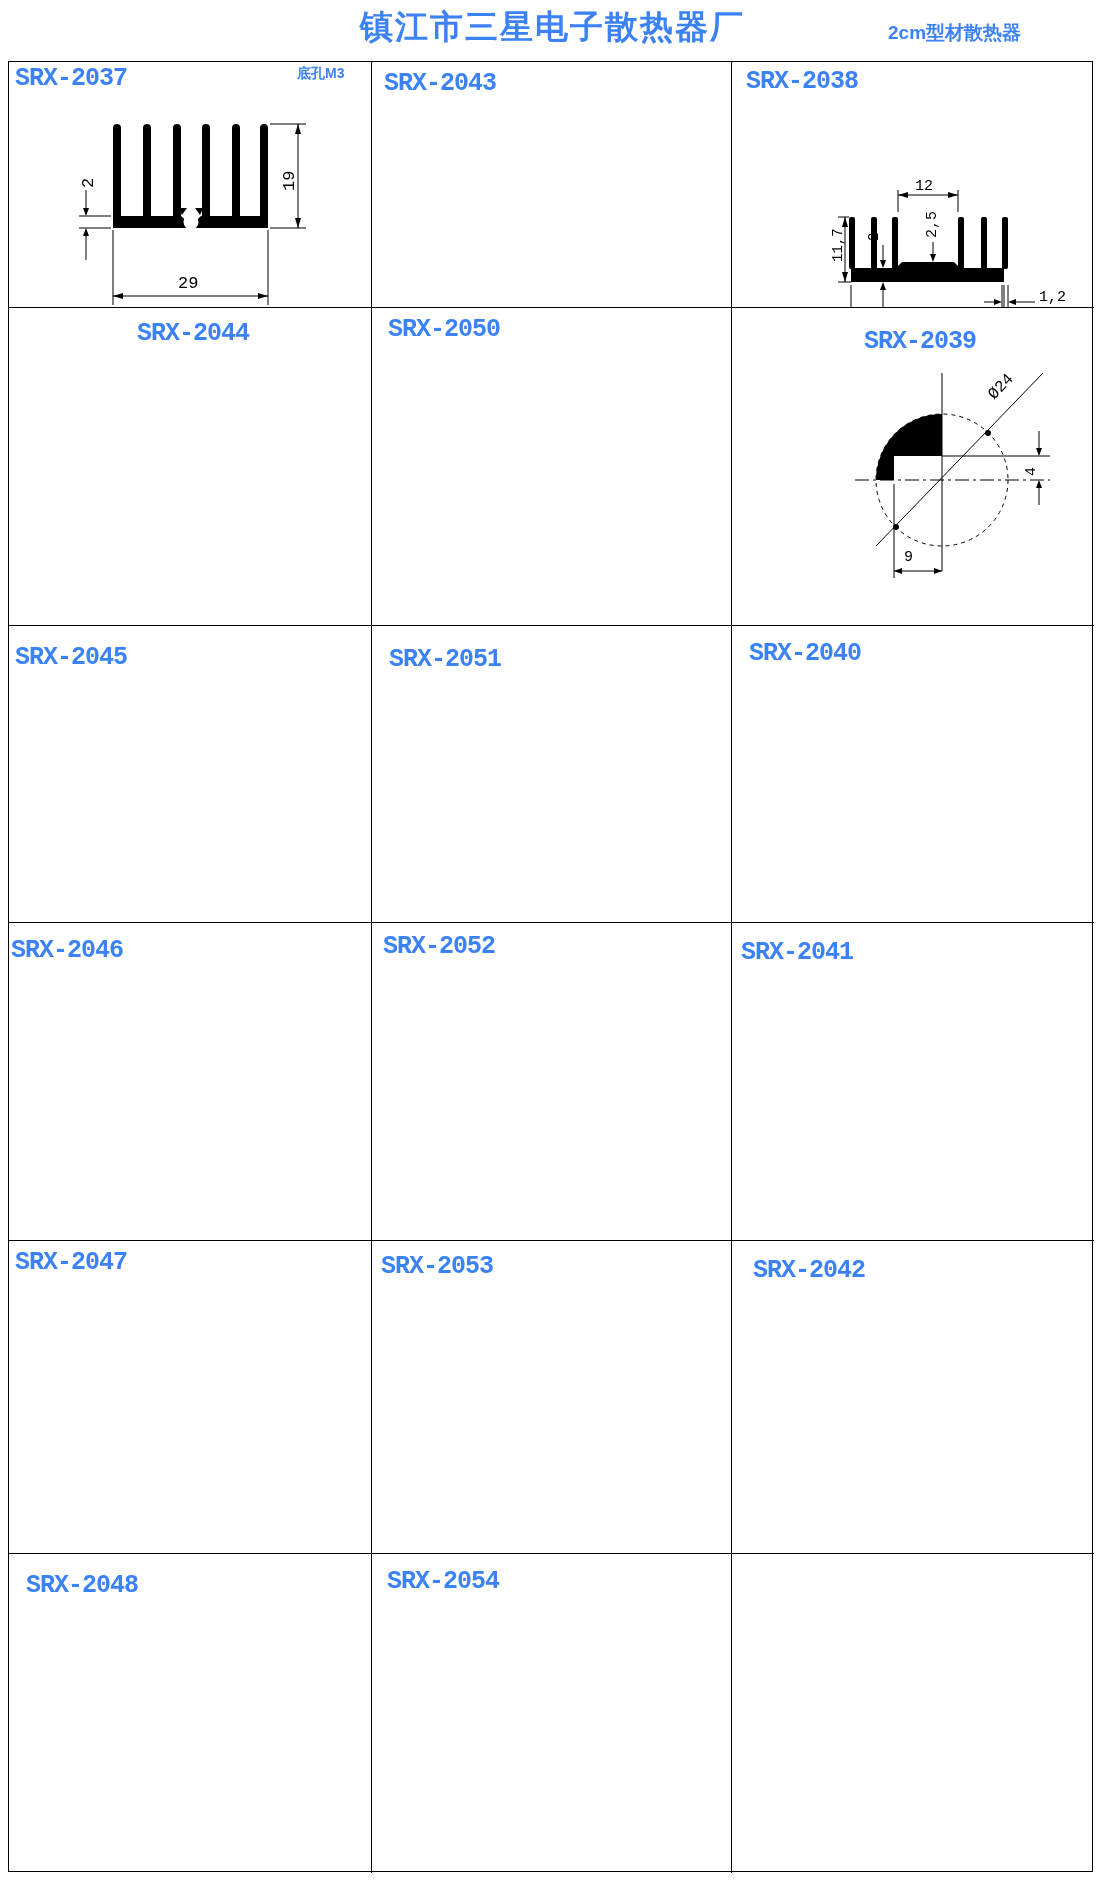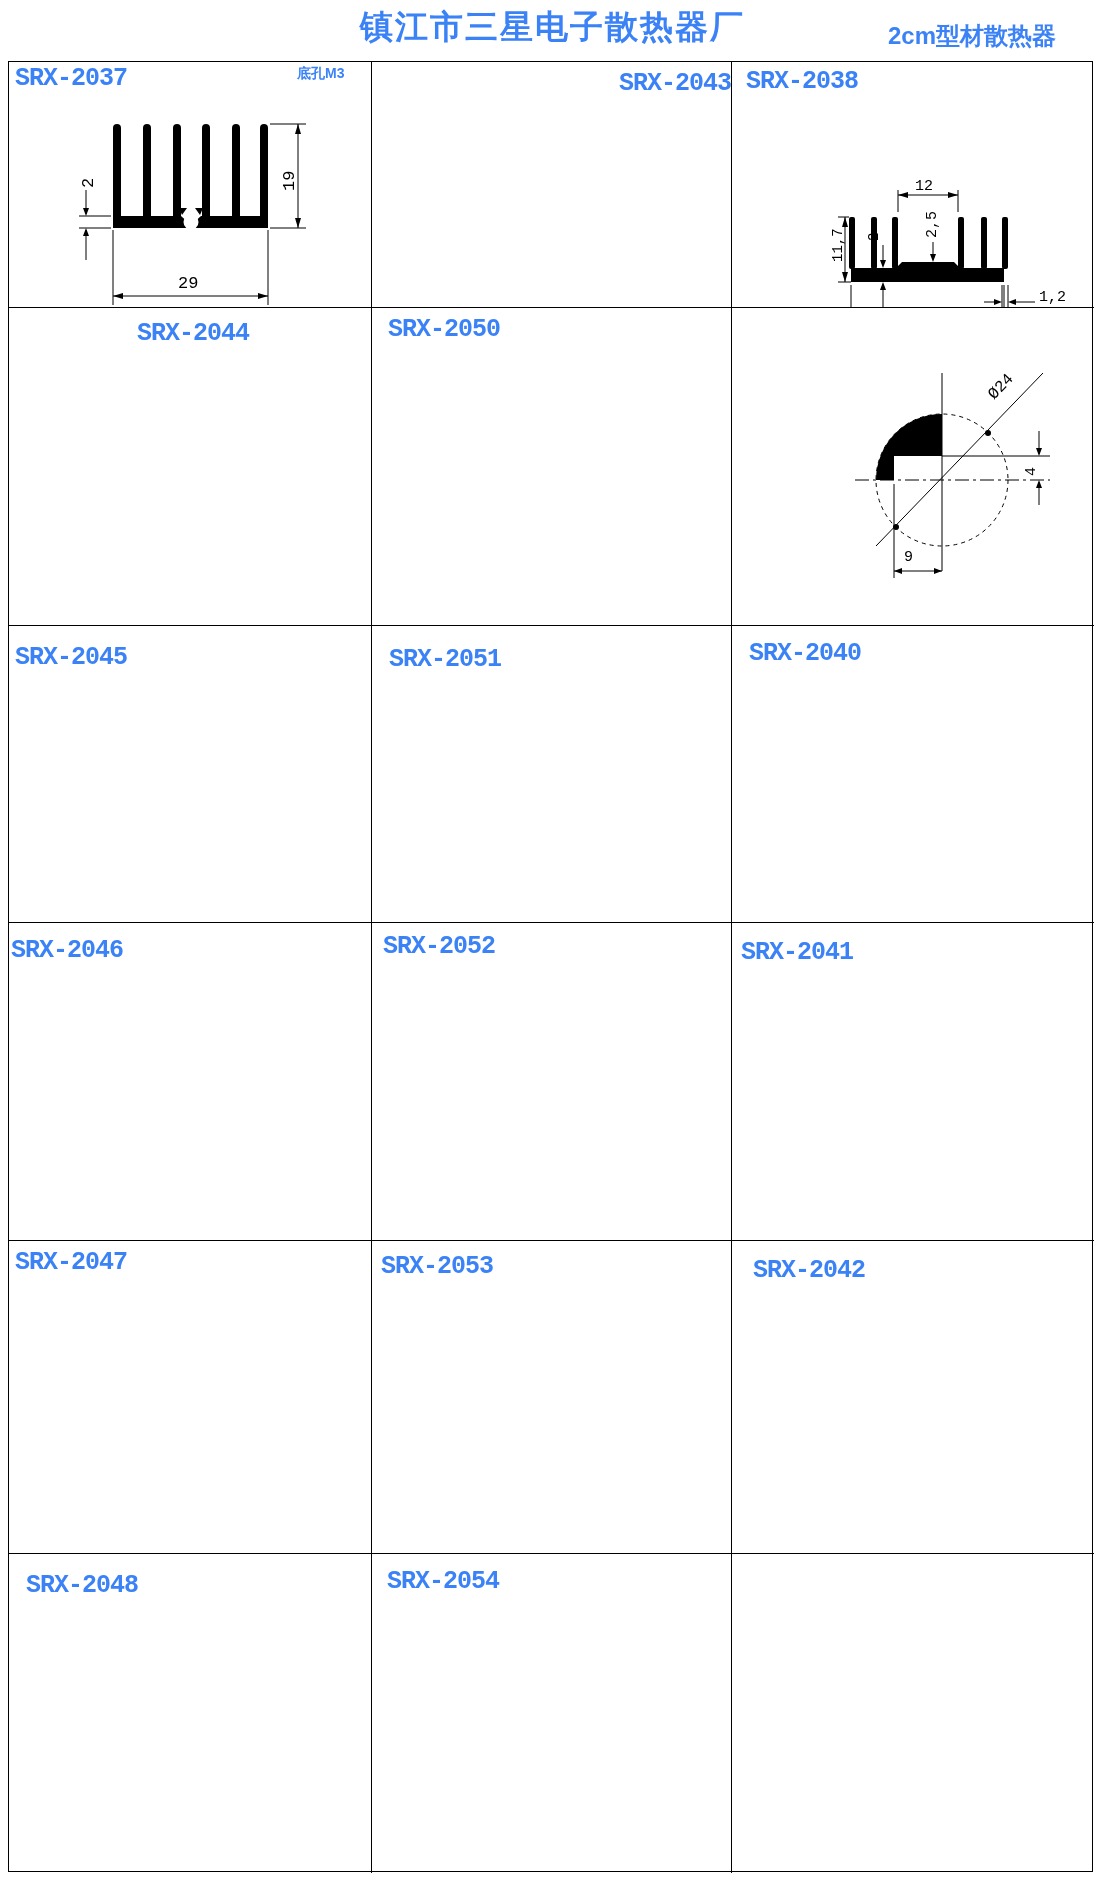--- a/index.html
+++ b/index.html
@@ -1,35 +1,35 @@
 <!DOCTYPE html>
 <html><head>
 <meta charset="utf-8">
 <style>
   html,body{margin:0;padding:0;background:#fff;}
   .page{position:relative;width:1105px;height:1890px;background:#fff;overflow:hidden;
         font-family:"Liberation Sans",sans-serif;color:#3b82f6;}
   .page-title{position:absolute;top:5px;left:0;width:100%;text-align:center;
               font-size:33px;font-weight:bold;letter-spacing:2px;
               font-family:"Liberation Sans",sans-serif;}
-  .page-subtitle{position:absolute;top:20px;left:888px;font-size:24px;font-weight:bold;
+  .page-subtitle{position:absolute;top:20px;left:888px;font-size:19px;font-weight:bold;
                  font-family:"Liberation Sans",sans-serif;}
   .catalog{position:absolute;left:8px;top:61px;width:1085px;height:1811px;
            border:1px solid #000;display:grid;box-sizing:border-box;
            grid-template-columns:363px 360px 362px;
            grid-template-rows:246px 318px 297px 318px 313px 319px;}
   .cell{position:relative;border-right:1px solid #000;border-bottom:1px solid #000;
         box-sizing:border-box;overflow:hidden;}
   .cell:nth-child(3n){border-right:none;}
   .cell:nth-child(n+16){border-bottom:none;}
   .model{display:block;font-family:"Liberation Mono","DejaVu Sans Mono",monospace;
          font-size:25px;font-weight:bold;letter-spacing:-1px;white-space:nowrap;}
   
   .cell:nth-child(1) .model{margin:2px 0 11px 6px;}
-  .cell:nth-child(2) .model{margin:7px 0 0 12px;text-align:right;}
+  .cell:nth-child(2) .model{margin:7px 0 0 12px;}
   .cell:nth-child(3) .model{margin:5px 0 0 14px;}
   .cell:nth-child(4) .model{margin:11px 0 0 6px;text-align:center;}
   .cell:nth-child(5) .model{margin:7px 0 0 16px;}
   .cell:nth-child(6) .model{margin:19px 0 0 14px;text-align:center;}
   .cell:nth-child(7) .model{margin:17px 0 0 6px;}
   .cell:nth-child(8) .model{margin:19px 0 0 17px;}
   .cell:nth-child(9) .model{margin:13px 0 0 17px;}
   .cell:nth-child(10) .model{margin:13px 0 0 2px;}
   .cell:nth-child(11) .model{margin:9px 0 0 11px;}
   .cell:nth-child(12) .model{margin:15px 0 0 9px;}
@@ -185,20 +185,21 @@
 
     <div class="cell">
       <span class="model">SRX-2044</span>
     </div>
 
     <div class="cell">
       <span class="model">SRX-2050</span>
     </div>
 
     <div class="cell">
+      <span class="model">SRX-2039</span>
       <svg class="diagram" width="363" height="297" viewBox="0 0 363 297">
 
         <circle cx="210" cy="172" r="66" fill="none" stroke="#000" stroke-width="1" stroke-dasharray="4,4"></circle>
 
         <line class="thin" x1="210" y1="65" x2="210" y2="263"></line>
         <line class="thin" x1="123" y1="172" x2="318" y2="172" stroke-dasharray="14,4,3,4"></line>
 
         <g>
           <line class="thin" x1="144" y1="238" x2="311" y2="65"></line>
           <circle class="solid" cx="164" cy="219" r="3"></circle>

